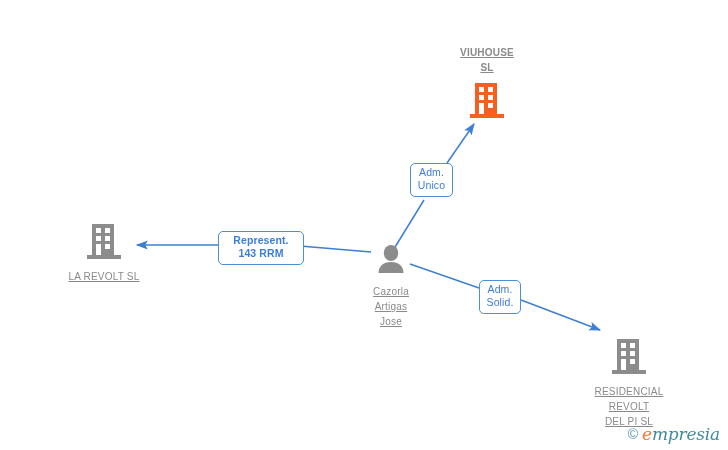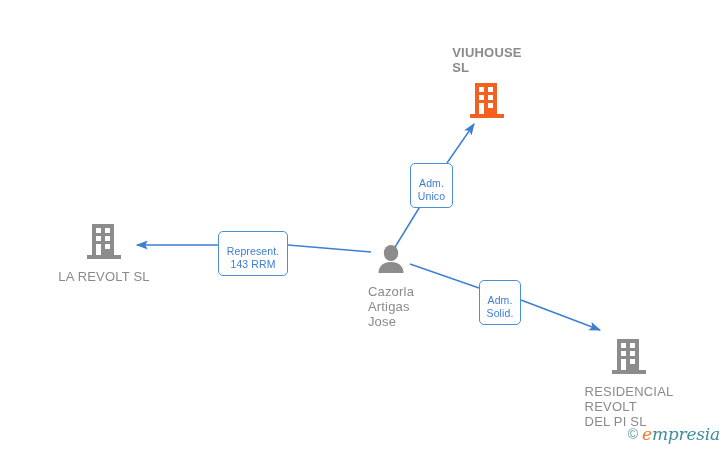--- a/index.html
+++ b/index.html
@@ -28,26 +28,27 @@
   
   .node {
     position: absolute;
     display: flex;
     flex-direction: column;
     align-items: center;
     width: 150px;
     margin-left: -75px;
   }
   .node-label {
-    font-size: 13px;
+    font-size: 10px;
     line-height: 15px;
     color: #8a8a8a;
-    text-align: left;
+    text-align: center;
     white-space: pre-line;
     letter-spacing: .2px;
+    text-decoration: underline;
   }
   .node-label.bold {
     font-weight: bold;
     color: #8a8a8a;
   }
   .node-icon {
     display: block;
   }
 
   
@@ -58,21 +59,21 @@
   .chip {
     position: absolute;
     box-sizing: border-box;
     border: 1px solid #4a90d9;
     border-radius: 5px;
     background: #ffffff;
     color: #3b7dd8;
     font-size: 10.5px;
     line-height: 13px;
     text-align: center;
-    padding: 13px 6px 4px 6px;
+    padding: 2px 6px 4px 6px;
     white-space: pre-line;
     letter-spacing: .1px;
   }
 
   
   #watermark {
     position: absolute;
     right: 8px;
     bottom: 6px;
     display: flex;
@@ -196,21 +197,21 @@
       </svg>
     </span>
     <div class="node-label">Cazorla
 Artigas
 Jose</div>
   </div>
 
   <div class="chip" style="left:410px; top:163px; width:43px;">Adm.
 Unico</div>
 
-  <div class="chip" style="left:218px; top:231px; width:70px;">Represent.
+  <div class="chip" style="left:218px; top:231px; width:86px;font-weight:bold;">Represent.
 143 RRM</div>
 
   <div class="chip" style="left:479px; top:280px; width:42px;">Adm.
 Solid.</div>
 
   <div id="watermark">
     <span class="copy">©</span>
     <span class="brand"><span class="e">e</span><span>mpresia</span></span>
   </div>
 

